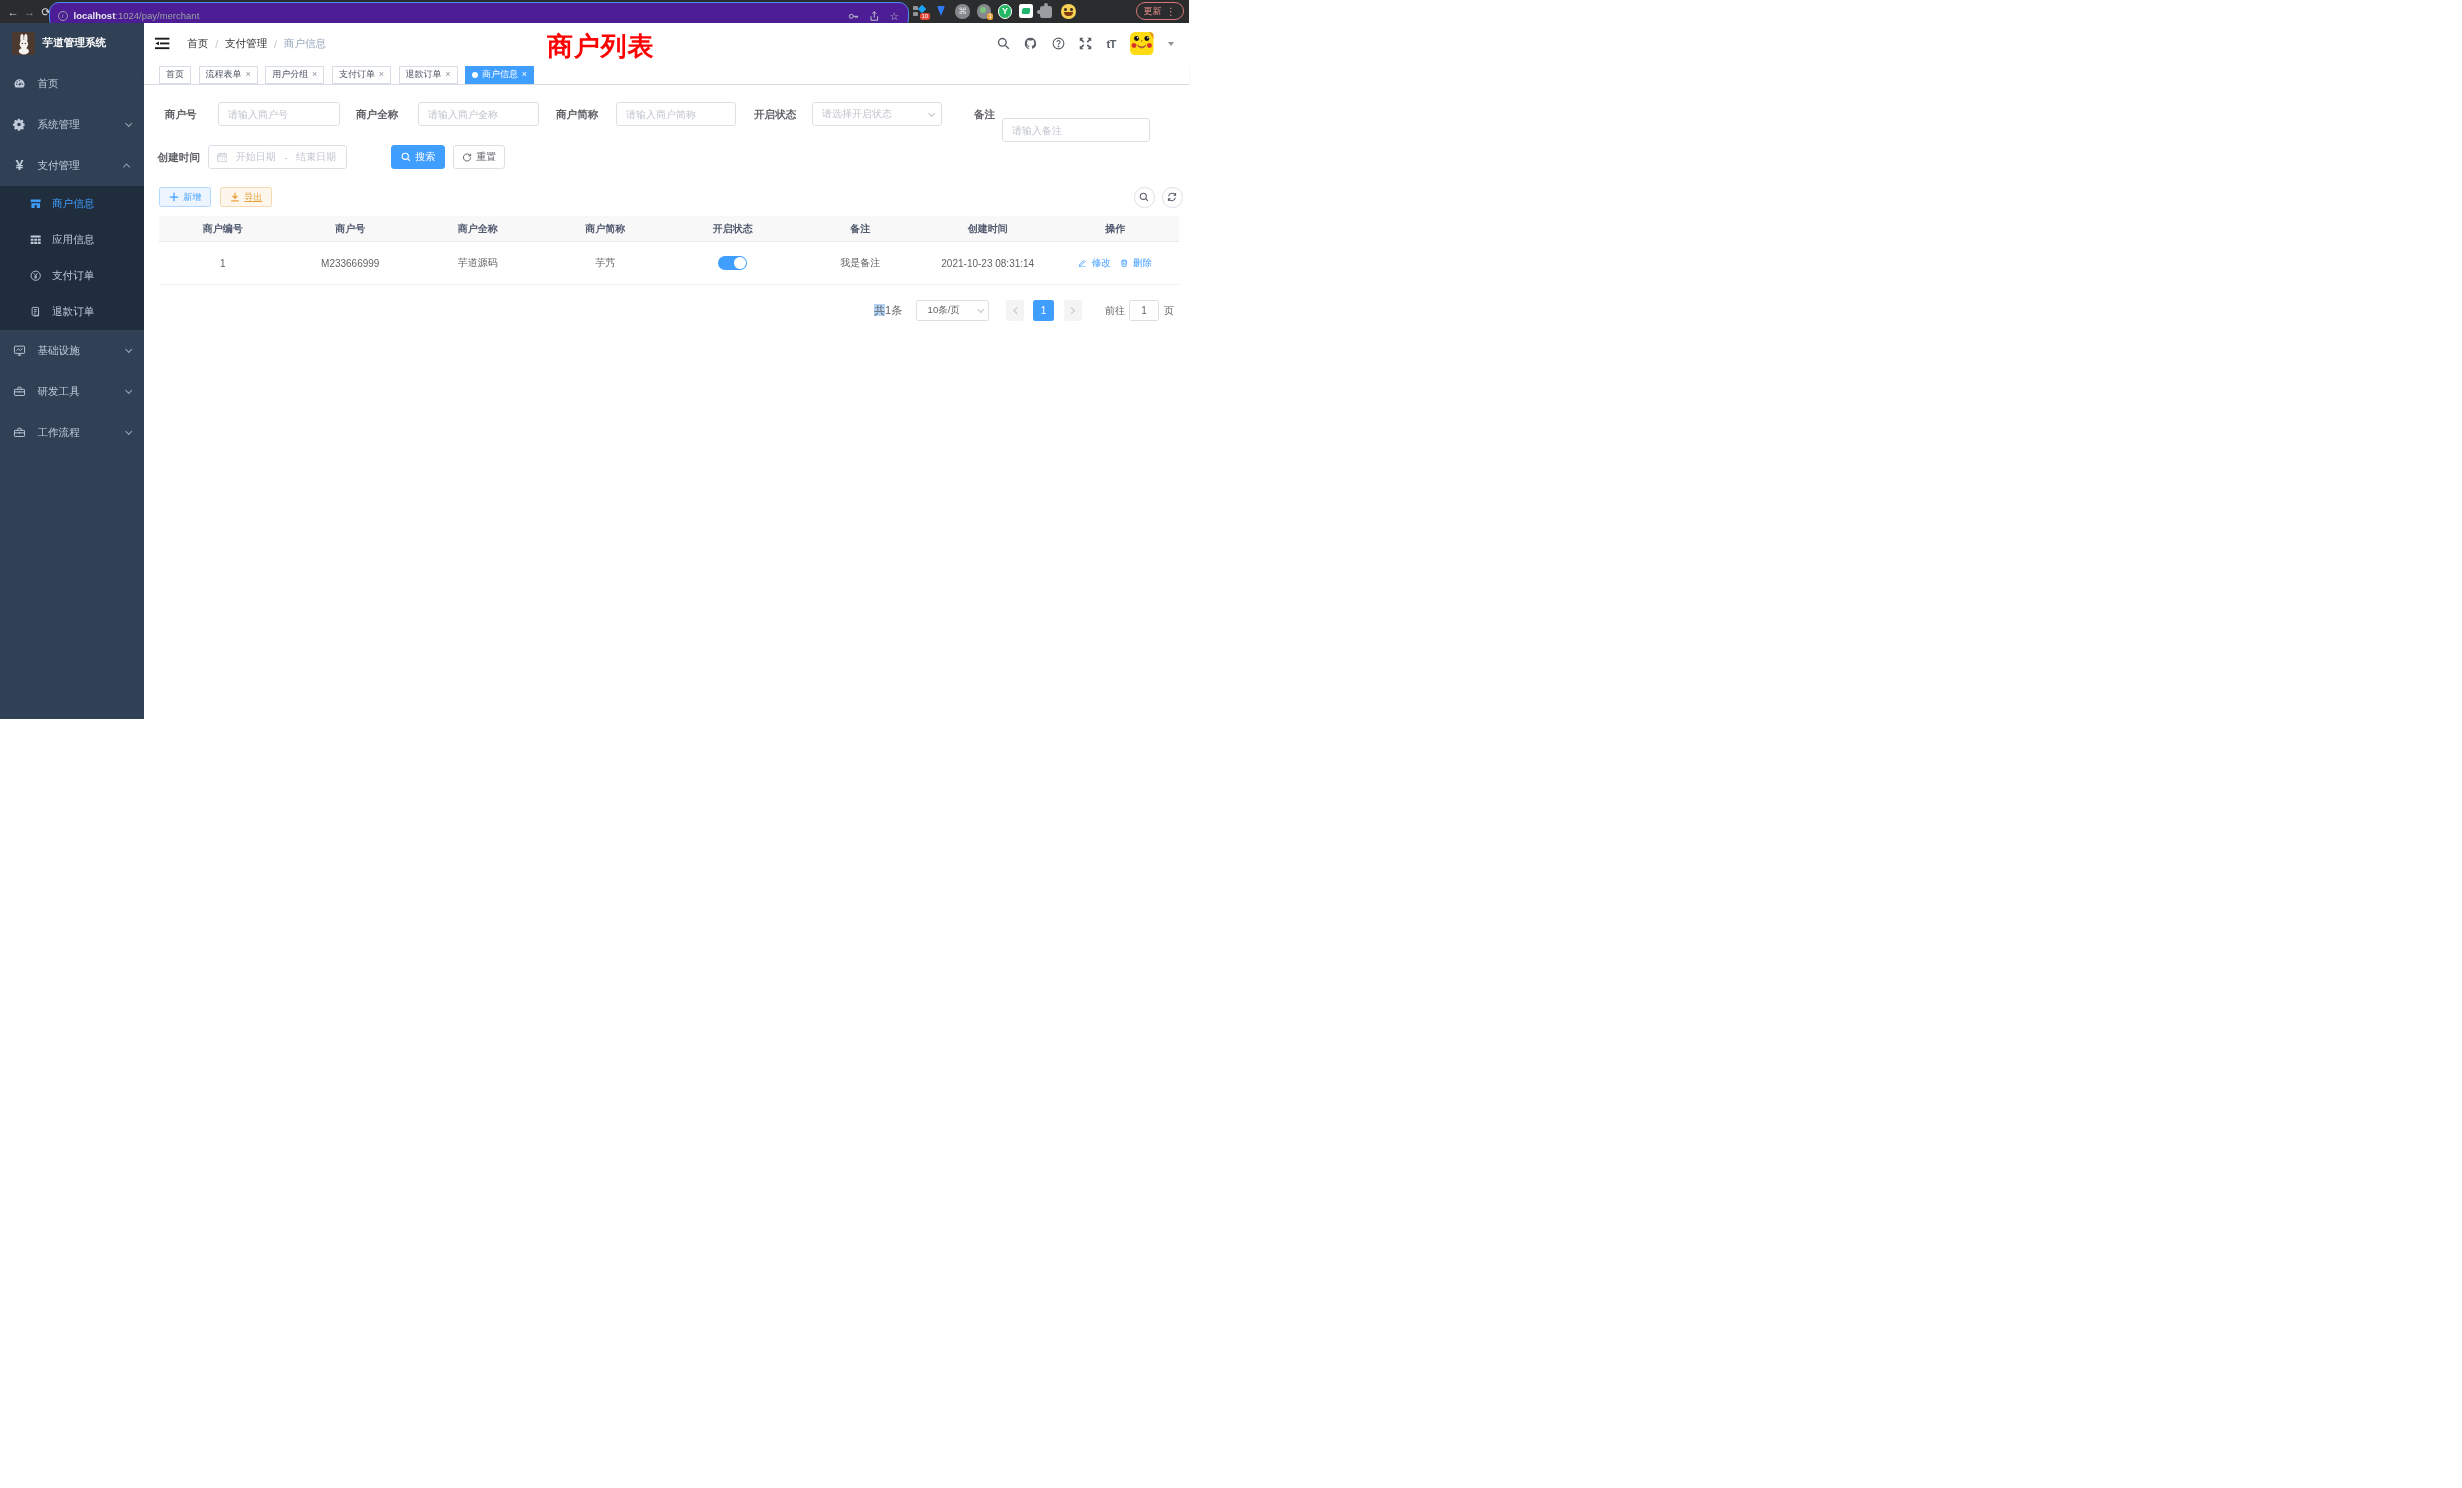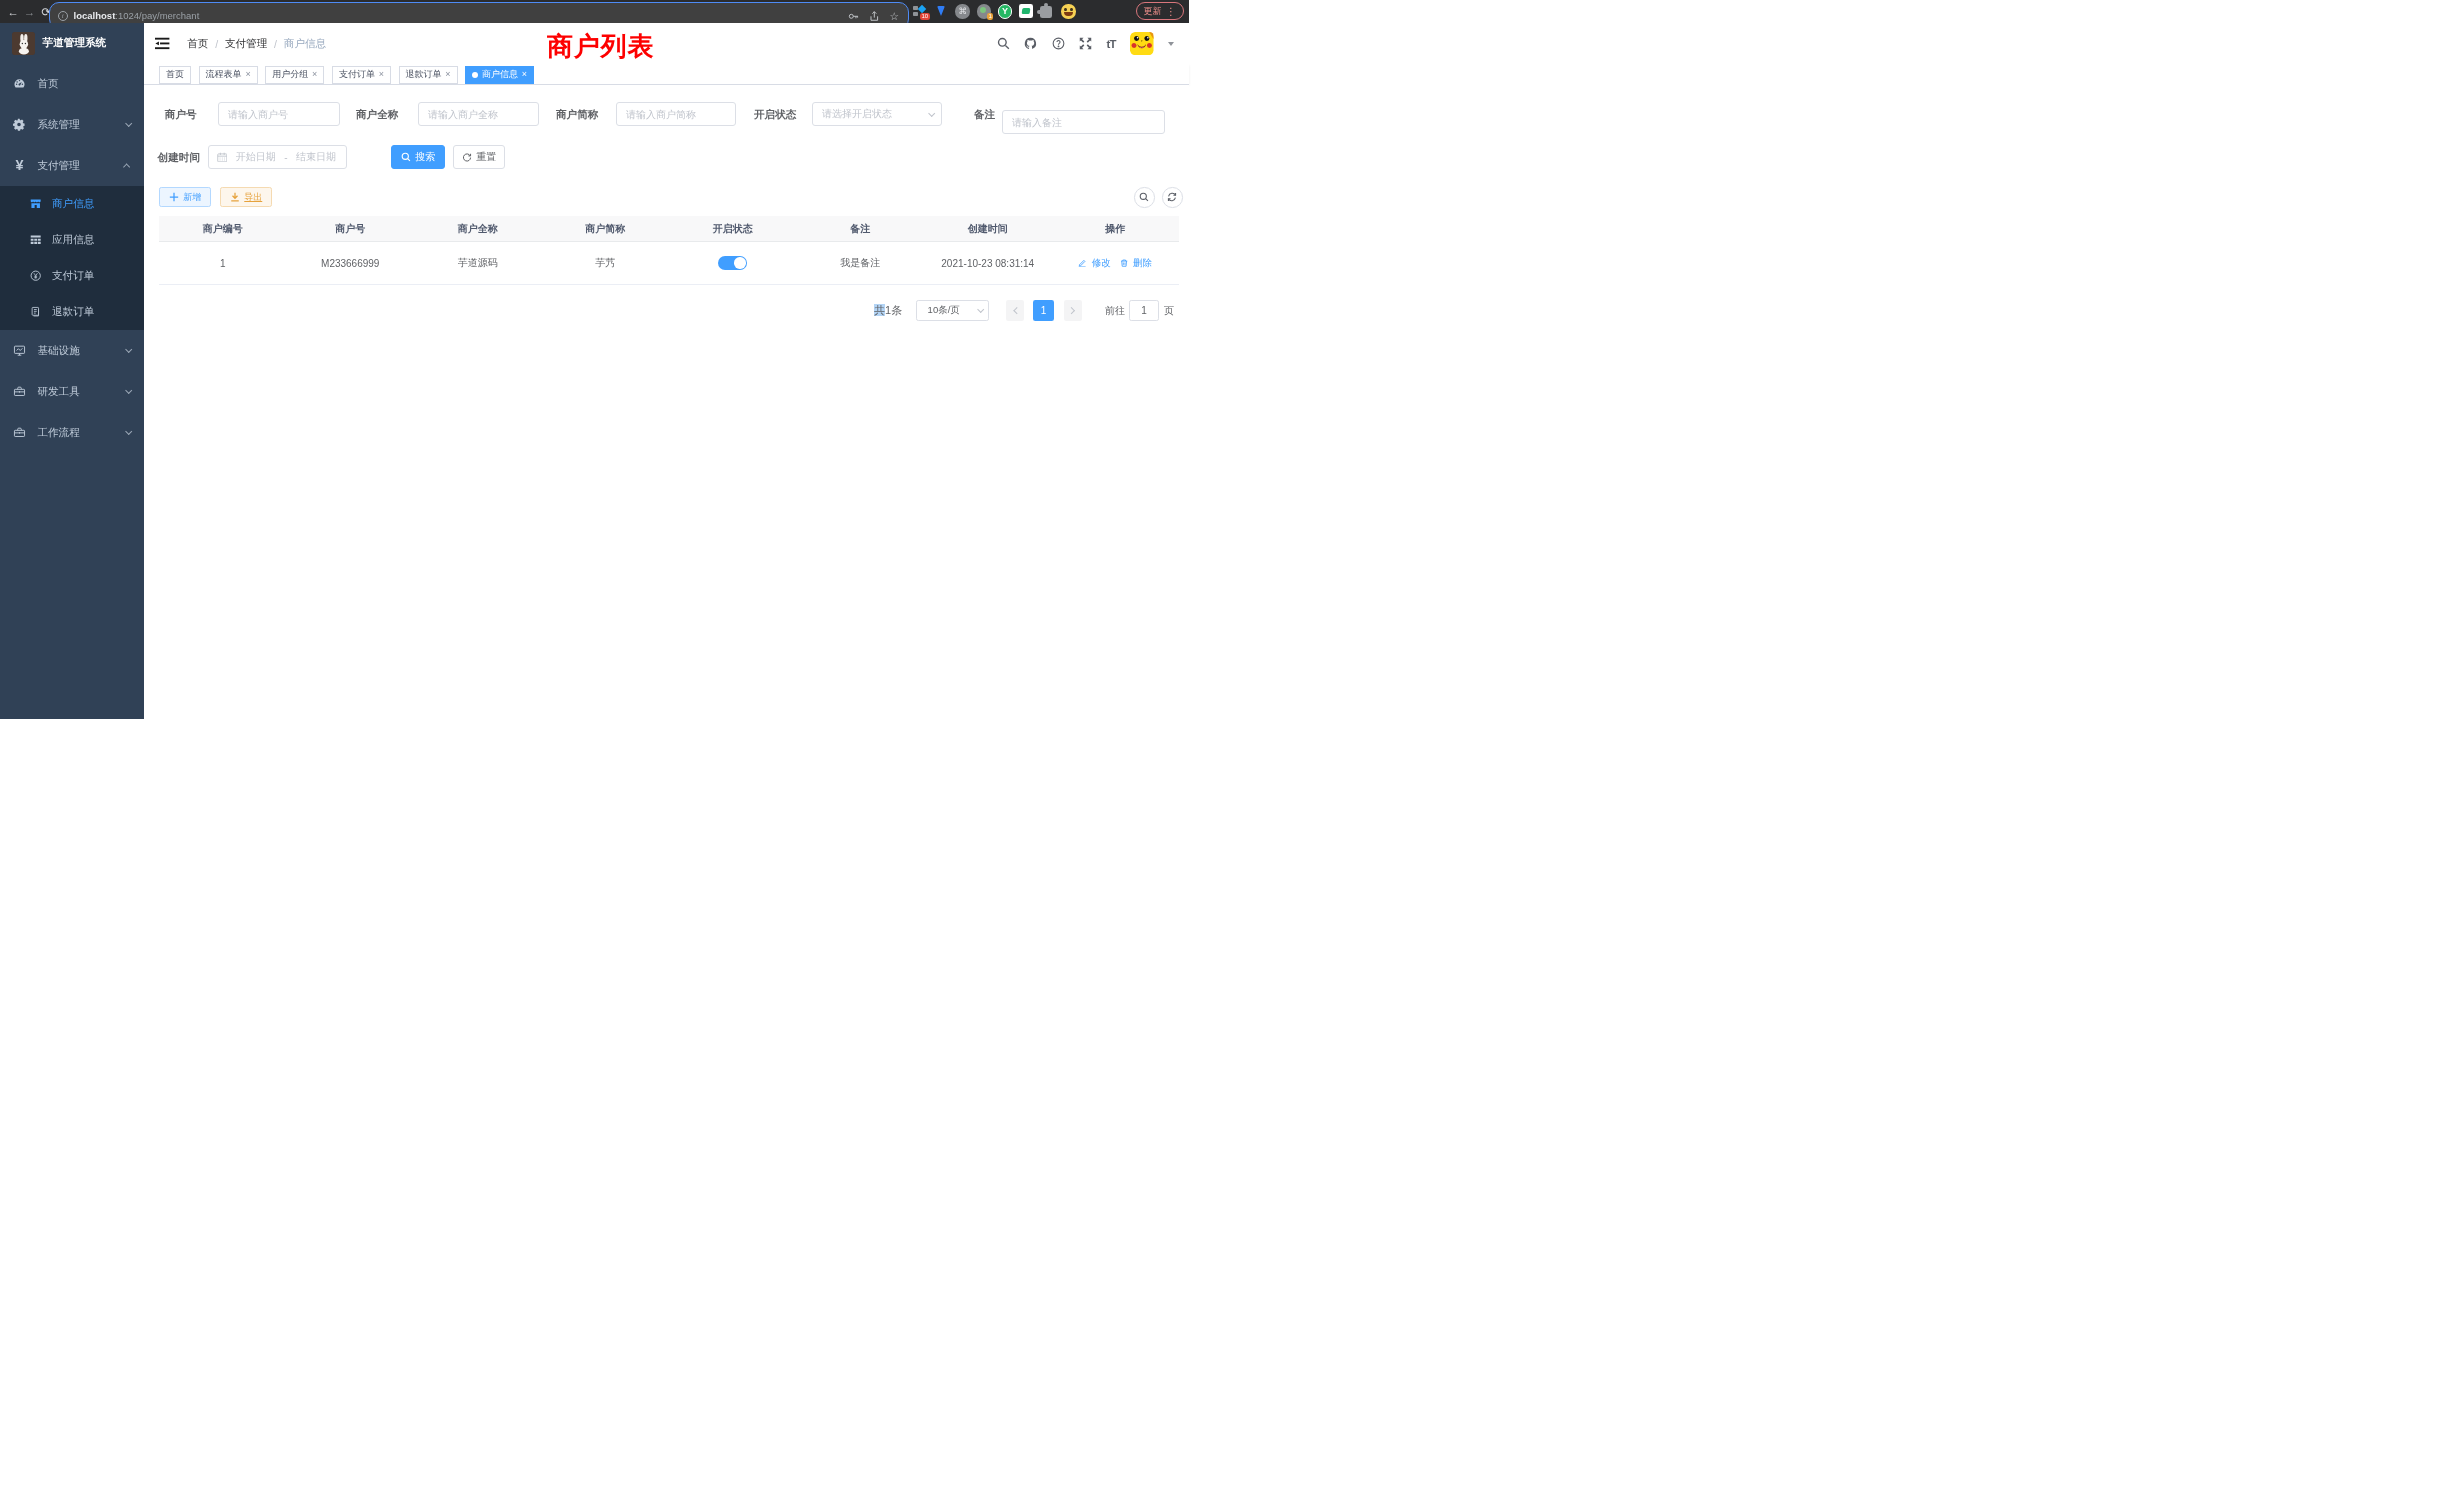--- a/index.html
+++ b/index.html
@@ -6,21 +6,21 @@
   html,body { width:1189px; height:719px; overflow:hidden; background:#fff;
     font-family:"Liberation Sans","DejaVu Sans",sans-serif; }
 
   
   .browser-bar { position:absolute; left:0; top:0; width:1189px; height:23px;
     background:#2b2c2e; display:flex; align-items:center; }
   .nav-glyph { color:#d8dadd; font-size:11.4px; width:16.7px; text-align:center; cursor:pointer; }
   .nav-glyph.dim { color:#8a8d91; }
   .nav-back { margin-left:4.5px; }
   .url-pill { position:absolute; left:49px; top:2.3px; width:860px; height:27px;
-    background:#404040; border:1.5px solid #4e8bf5; border-radius:10px;
+    background:#4c1d95; border:1.5px solid #4e8bf5; border-radius:10px;
     display:flex; align-items:center; color:#e8eaed; font-size:9.5px; }
   .info-circle { width:10px; height:10px; border:0.9px solid #9aa0a6; border-radius:50%;
     color:#9aa0a6; font-size:6.8px; line-height:8.3px; text-align:center; margin:0 6px 0 7.6px;
     font-style:italic; font-family:"Liberation Serif","DejaVu Serif",serif; }
   .url-host { color:#e8eaed; font-weight:700; }
   .url-path { color:#9aa0a6; }
   .pill-right { margin-left:auto; display:flex; align-items:center; gap:10px; padding-right:9px; }
   .pill-icon { width:10.6px; height:10.6px; color:#c0c3c7; }
   .star-glyph { color:#c0c3c7; font-size:10.6px; line-height:10.6px; }
   .ext-strip { position:absolute; left:913px; top:0; height:23px; display:flex; align-items:center; gap:6.8px; }
@@ -406,21 +406,21 @@
       <div class="f-label" style="left:212px; top:17.4px; width:42px;">商户全称</div>
       <input class="f-input" style="left: 274px; top: 17.4px; width: 121px;" placeholder="请输入商户全称">
       <div class="f-label" style="left:412px; top:17.4px; width:42px;">商户简称</div>
       <input class="f-input" style="left: 472px; top: 17.4px; width: 120px;" placeholder="请输入商户简称">
       <div class="f-label" style="left:610px; top:17.4px; width:42px;">开启状态</div>
       <div class="f-select" style="left:668px; top:17.4px; width:130px;">
         <span class="sel-ph">请选择开启状态</span>
         <i class="sel-chev"></i>
       </div>
       <div class="f-label" style="left:830px; top:17.4px; width:21px;">备注</div>
-      <input class="f-input" style="left: 858px; top: 25px; width: 163px;" placeholder="请输入备注">
+      <input class="f-input" style="left: 858px; top: 33px; width: 148px;" placeholder="请输入备注">
 
       <div class="f-label" style="left:13.6px; top:60px; width:42px;">创建时间</div>
       <div class="date-box" style="left:64px; top:60px; width:139px;">
         <svg class="cal-icon" viewBox="0 0 14 14" fill="none" stroke="currentColor" stroke-width="1.2">
           <rect x="1" y="2.5" width="12" height="10.5" rx="1"></rect>
           <path d="M1 5.5h12M4.5 1v3M9.5 1v3M3.5 8h1M6.5 8h1M9.5 8h1M3.5 10.5h1M6.5 10.5h1M9.5 10.5h1"></path>
         </svg>
         <span class="date-ph">开始日期</span>
         <span class="date-sep">-</span>
         <span class="date-ph">结束日期</span>

